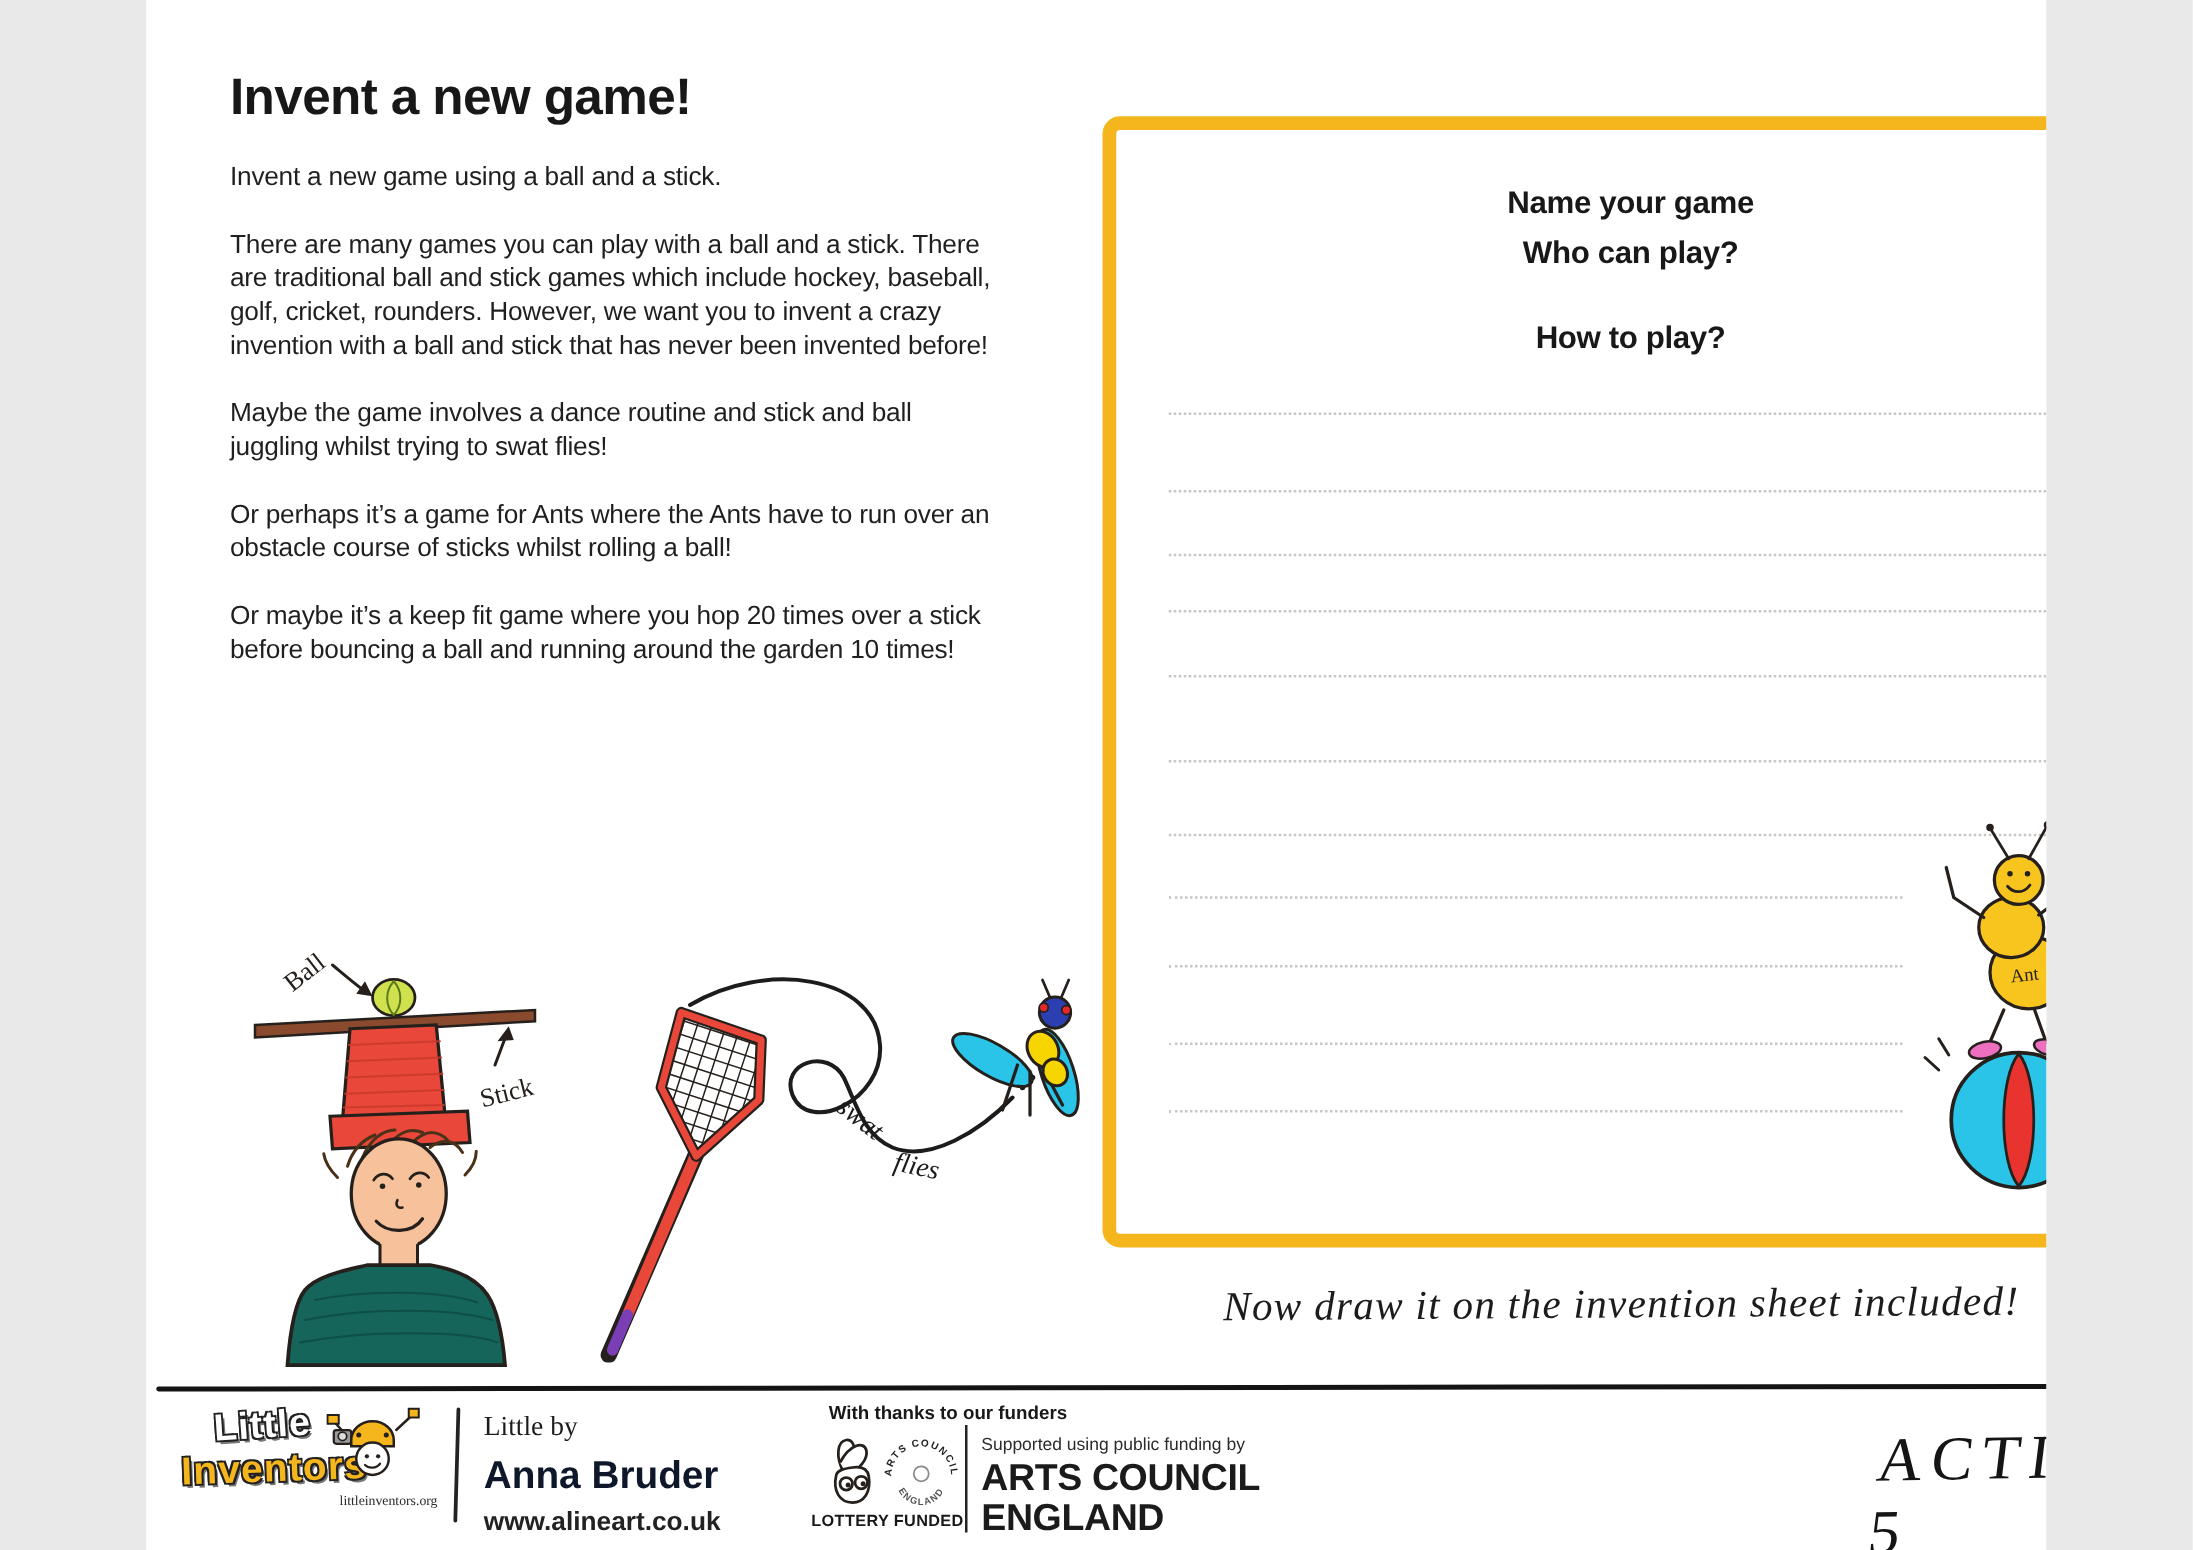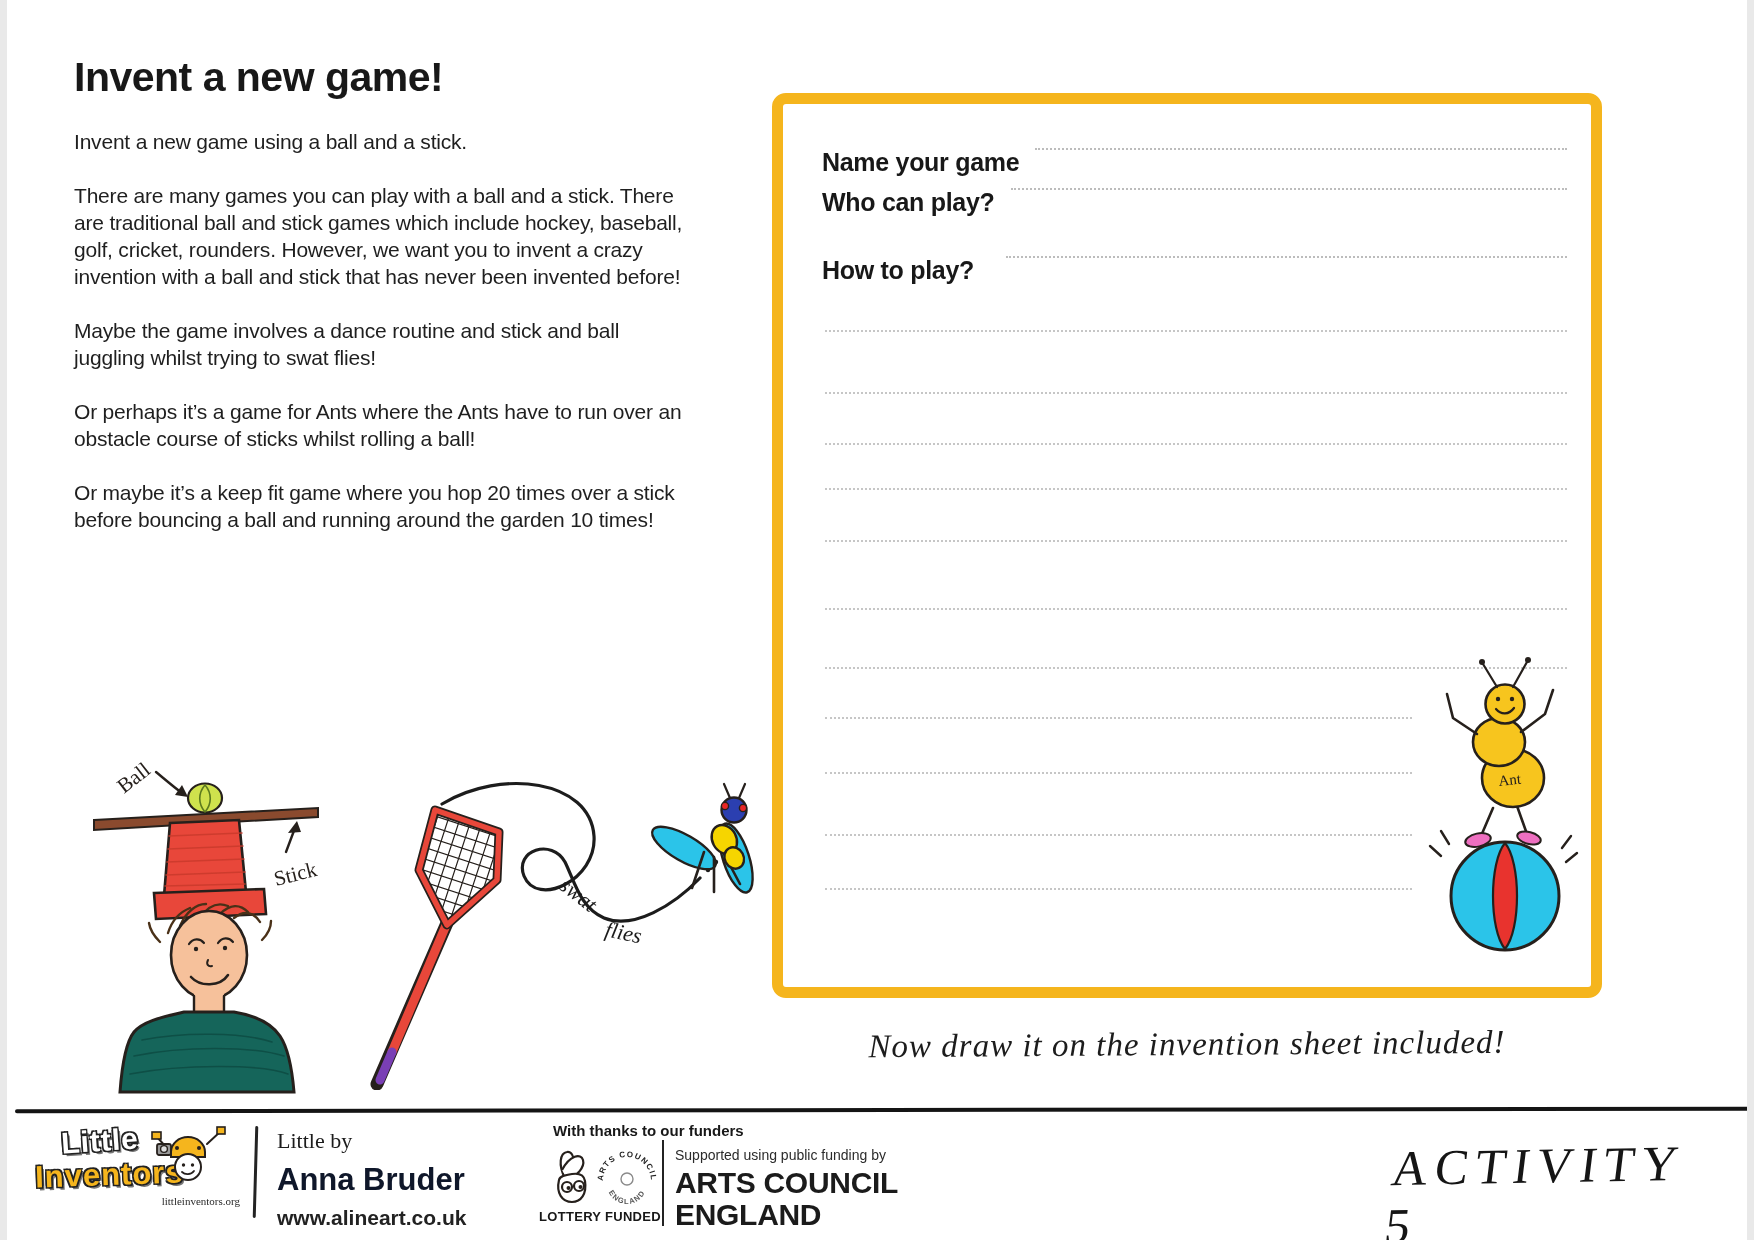--- a/index.html
+++ b/index.html
@@ -1,18 +1,18 @@
 <!DOCTYPE html>
 <html style="--frame-yellow: #F5B51D; --illustration-red: #E8473A; --cyan: #2BC4E9; --ant-yellow: #F7C51E;"><head>
 <meta charset="utf-8">
 <style>
   * { box-sizing: border-box; }
   html,body { margin:0; padding:0; background:#e9e9e9; }
   .sheet {
-    position:relative; width:1740px; height:1240px; margin:0 auto;
+    position:relative; width:1520px; height:1240px; margin:0 auto;
     background:#ffffff; overflow:hidden;
     font-family:"Liberation Sans", sans-serif; color:#1f1f1f;
   }
   .hand { font-family: cursive; }
 
   
   .intro { position:absolute; left:67px; top:54px; width:614px; }
   .intro h1 { font-size:41px; font-weight:bold; margin:0 0 27px; letter-spacing:-0.5px; color:#181818; }
   .intro p  { margin:0 0 27px; font-size:21px; line-height:27px; letter-spacing:-0.2px; }
 
@@ -21,21 +21,21 @@
   .illu-boy     { left:65px;  top:690px; }
   .illu-swatter { left:345px; top:740px; }
   .illu-ant     { left:634px; top:546px; }   
 
   
   .form-frame {
     position:absolute; left:765px; top:93px; width:830px; height:905px;
     border:11px solid var(--frame-yellow, #F5B51D);
     border-radius:14px; background:#fff;
   }
-  .field-row { position:absolute; left:39px; right:24px; height:34px; display:flex; align-items:flex-start; }
+  .field-row { position:absolute; left:39px; right:24px; height:34px; display:flex; align-items:center;flex-direction:column; }
   .field-row.r1 { top:44px; }
   .field-row.r2 { top:84px; }
   .field-row.r3 { top:152px;gap:16px; }
   .field-label { font-weight:bold; font-size:25px; color:#181818; letter-spacing:-0.3px; white-space:nowrap; }
   .field-line  { flex:1; border-bottom:2px dotted #bcbcbc; margin:0 0 5px 16px; }
 
   .writing-area { position:absolute; left:42px; top:220px; width:742px; height:590px; }
   .rule { position:absolute; left:0; width:742px; height:0; border-top:2px dotted #c6c6c6; }
   .rule.short { width:587px; }
 

